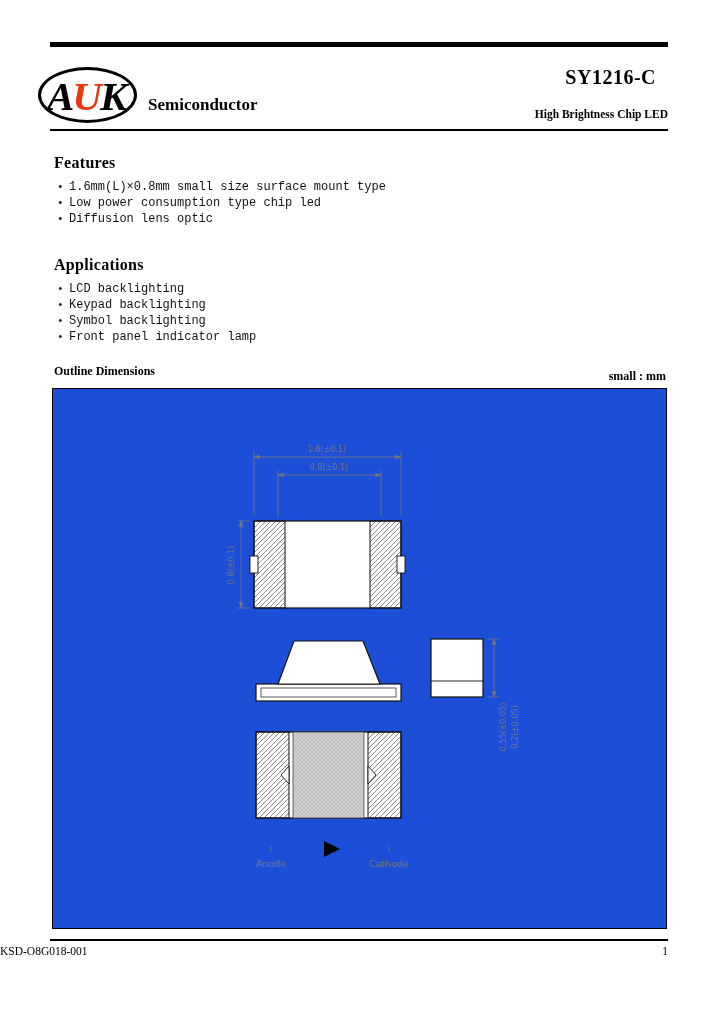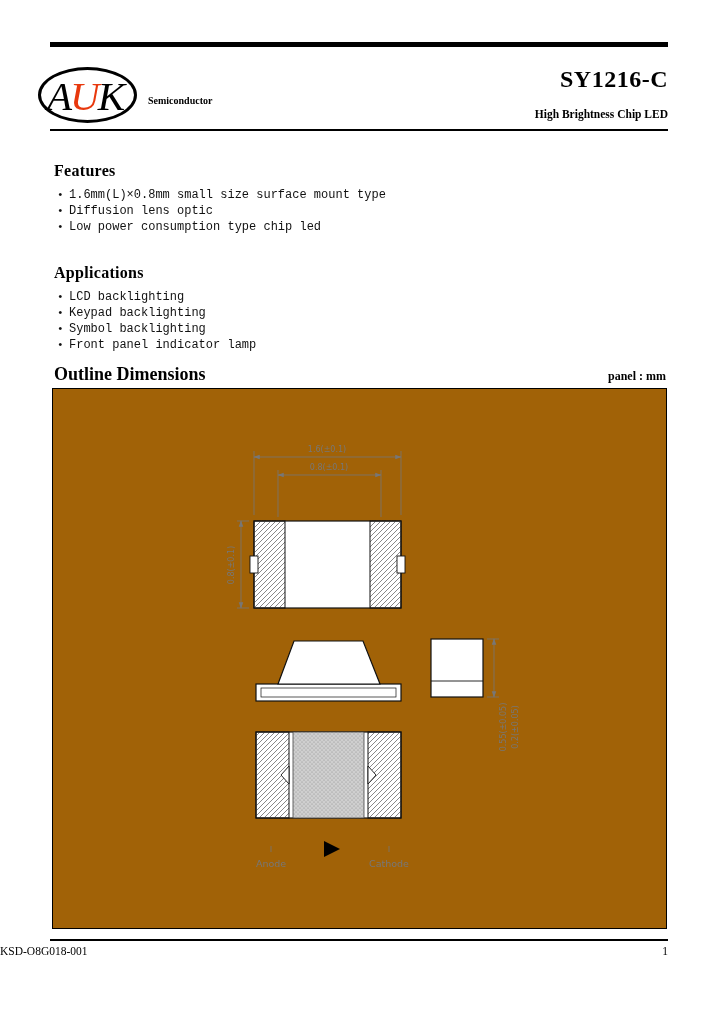--- a/index.html
+++ b/index.html
@@ -10,41 +10,41 @@
   }
   .hr { position:absolute; background:#000; }
   #rule-top  { left:50px; top:42px;  width:618px; height:5px; }
   #rule-head { left:50px; top:129px; width:618px; height:2px; }
   #rule-foot { left:50px; top:939px; width:618px; height:2px; }
 
   
   .logo-ellipse { position:absolute; left:38px; top:67px; width:99px; height:56px;
     border:3.5px solid #000; border-radius:50%; background:transparent; }
   .logo-text { position:absolute; left:47px; top:69px; font-size:41px; line-height:55px;
-    font-weight:normal; font-style:italic; letter-spacing:-2px; white-space:nowrap; }
+    font-weight:bold; font-style:italic; letter-spacing:-2px; white-space:nowrap; }
   .logo-u { color:#e8380d; }
-  .company { position:absolute; left:148px; top:95px; font-size:10px; font-weight:bold; }
+  .company { position:absolute; left:148px; top:95px; font-size:17px; font-weight:bold; }
 
-  .part-number { position:absolute; right:52px; top:66px; font-size:24px; font-weight:bold;
+  .part-number { position:absolute; right:64px; top:66px; font-size:20px; font-weight:bold;
     letter-spacing:0.5px; }
   .subtitle { position:absolute; right:52px; top:108px; font-size:11.5px; font-weight:bold; text-align:right;margin-left:32px; }
 
   .section { position:absolute; left:54px; }
   #features { top:154px; }
   #applications { top:256px; }
-  .section h2 { font-size:16px; font-weight:bold; letter-spacing:0.3px; margin-bottom:7px;margin-top:8px; }
+  .section h2 { font-size:16px; font-weight:bold; letter-spacing:0.3px; margin-bottom:7px; }
   .bullets { list-style:none; font-family:"DejaVu Sans", sans-serif; font-size:12px; color:#111; }
   .bullets li { position:relative; line-height:16px; padding-left:15px;font-family:Liberation Mono, monospace; }
   .bullets li::before { content:"\2022"; position:absolute; left:3px; top:0; font-size:11px; }
 
-  #outline-title { position:absolute; left:54px; top:364px; font-size:18px; font-weight:bold; }
+  #outline-title { position:absolute; left:54px; top:364px; font-size:12px; font-weight:bold; }
   #unit-label { position:absolute; right:54px; top:369px; font-size:12px; font-weight:bold; }
 
   .outline-box { position:absolute; left:52px; top:388px; width:615px; height:541px;
-    border:1.5px solid #000; background:#a16207;text-align:center; }
+    border:1.5px solid #000; background:#1d4ed8;text-align:center; }
   .outline-box svg { display:block; }
 
   svg .part { fill:#fff; stroke:#111; stroke-width:1.2; }
   svg .thin { fill:none; stroke:#111; stroke-width:0.7; }
   svg .dimline { stroke:#777; stroke-width:0.8; fill:none; }
   svg .dimtext { font-family:"DejaVu Sans", sans-serif; font-size:8px; fill:#777; }
   svg .lbl { font-family:"DejaVu Sans", sans-serif; font-size:9.5px; fill:#777; }
 
   .doc-number { position:absolute; left:0; width:720px; top:945px; text-align:left; font-size:11.5px; }
   .page-number { position:absolute; right:52px; top:945px; font-size:11.5px; }
@@ -62,37 +62,37 @@
 
   <div class="part-number">SY1216-C</div>
   <div class="subtitle">High Brightness Chip LED</div>
 
   <div class="hr" id="rule-head"></div>
 
   <div class="section" id="features">
     <h2>Features</h2>
     <ul class="bullets">
       <li>1.6mm(L)×0.8mm small size surface mount type</li>
+      <li>Low power consumption type chip led</li>
       <li>Diffusion lens optic</li>
-      <li>Low power consumption type chip led</li>
     </ul>
   </div>
 
   <div class="section" id="applications">
     <h2>Applications</h2>
     <ul class="bullets">
       <li>LCD backlighting</li>
       <li>Keypad backlighting</li>
       <li>Symbol backlighting</li>
       <li>Front panel indicator lamp</li>
     </ul>
   </div>
 
   <h2 id="outline-title">Outline Dimensions</h2>
-  <div id="unit-label">panel : mm</div>
+  <div id="unit-label">small : mm</div>
 
   <div class="outline-box">
     <svg width="612" height="538" viewBox="0 0 612 538">
       <defs>
         <pattern id="hatch" width="5" height="5" patternUnits="userSpaceOnUse">
           <path d="M0,5 L5,0 M-1.25,1.25 L1.25,-1.25 M3.75,6.25 L6.25,3.75" stroke="#555" stroke-width="0.7"></path>
         </pattern>
         <pattern id="stip" width="4" height="4" patternUnits="userSpaceOnUse">
           <rect width="4" height="4" fill="#cfcfcf"></rect>
           <circle cx="1" cy="1" r="0.55" fill="#878787"></circle>

